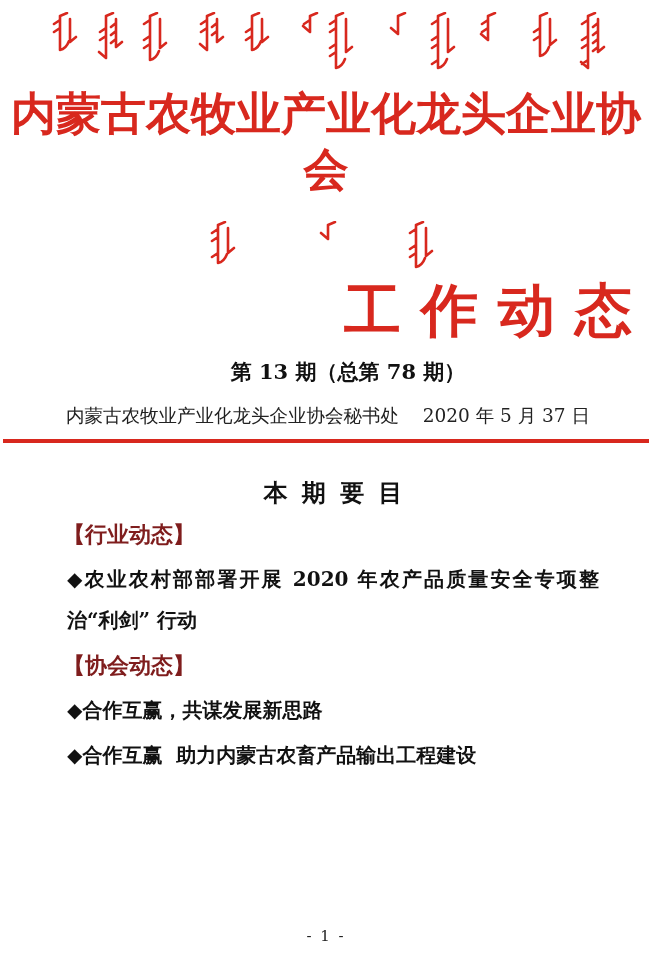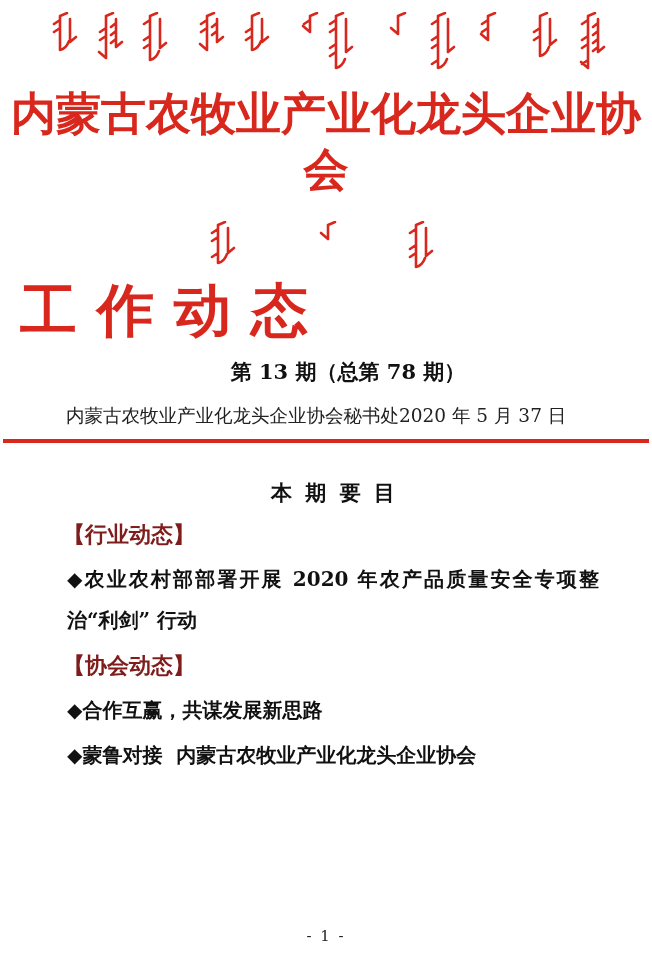--- a/index.html
+++ b/index.html
@@ -23,41 +23,41 @@
     margin: 8px 0 0 0;
     text-align: center;
     font-size: 45px;
     font-weight: 700;
     letter-spacing: 0px;
     color: var(--red);
     line-height: 1.25;
   }
   .bulletin-title {
     margin-top: 2px;
-    text-align: left;
+    text-align: right;
     font-size: 57px;
     font-weight: 700;
     letter-spacing: 20px;
     text-indent: 20px;
     color: var(--red);
     line-height: 1.15;
   }
   .issue-line {
     margin-top: 16px;
     text-align: center;
     font-size: 21px;
     font-weight: 700;
     color: #111;
     line-height: 28px;
     padding-left: 44px;
   }
   .meta-row {
     margin-top: 17px;
     display: flex;
-    justify-content: flex-start;
+    justify-content: space-between;
     align-items: baseline;
     padding: 0 62px 0 66px;
     font-size: 18.5px;
     color: #222;
     line-height: 26px;
   }
   .red-rule {
     margin: 10px 3px 0 3px;
     height: 3.5px;
     background: var(--red);
@@ -66,21 +66,21 @@
     margin-top: 30px;
     padding: 0 49px 0 63px;
     font-size: 20px;
     line-height: 41px;
     color: #111;
   }
   .toc-heading {
     text-align: center;
     font-family: "DejaVu Sans", "Liberation Sans", sans-serif;
     font-weight: 700;
-    font-size: 21px;
+    font-size: 24px;
     word-spacing: 6px;
     color: #111;
   }
   .sec-label {
     font-family: "DejaVu Sans", "Liberation Sans", sans-serif;
     font-weight: 700;
     font-size: 22px;
     color: #7f1d1d;
   }
   .toc-item {
@@ -173,17 +173,17 @@
     <div class="toc-heading">本 期 要 目</div>
 
     <div class="sec-label">【行业动态】</div>
 
     <p class="toc-item">◆农业农村部部署开展 2020 年农产品质量安全专项整治“利剑” 行动</p>
 
     <div class="sec-label">【协会动态】</div>
 
     <p class="toc-item">◆合作互赢，共谋发展新思路</p>
 
-    <p class="toc-item">◆蒙鲁对接  内蒙古农牧业产业化龙头企业协会</p>
+    <p class="toc-item">◆合作互赢  助力内蒙古农畜产品输出工程建设</p>
   </main>
 
   <footer class="page-number">- 1 -</footer>
 </div>
 
 </body></html>

